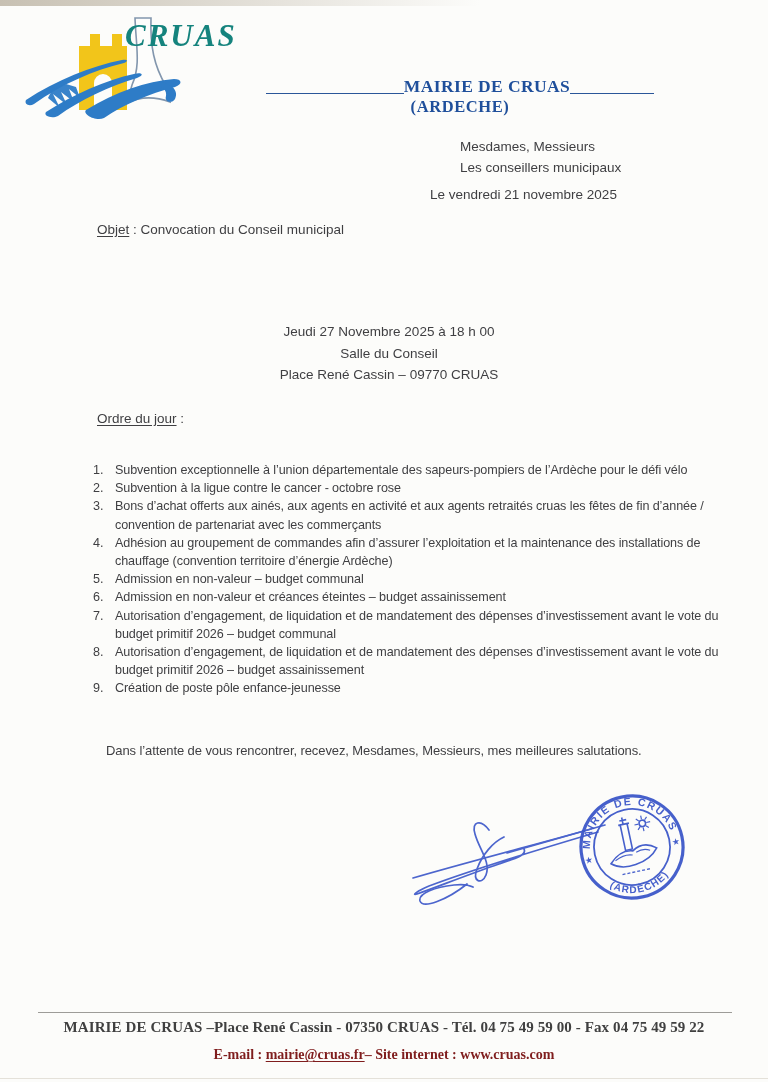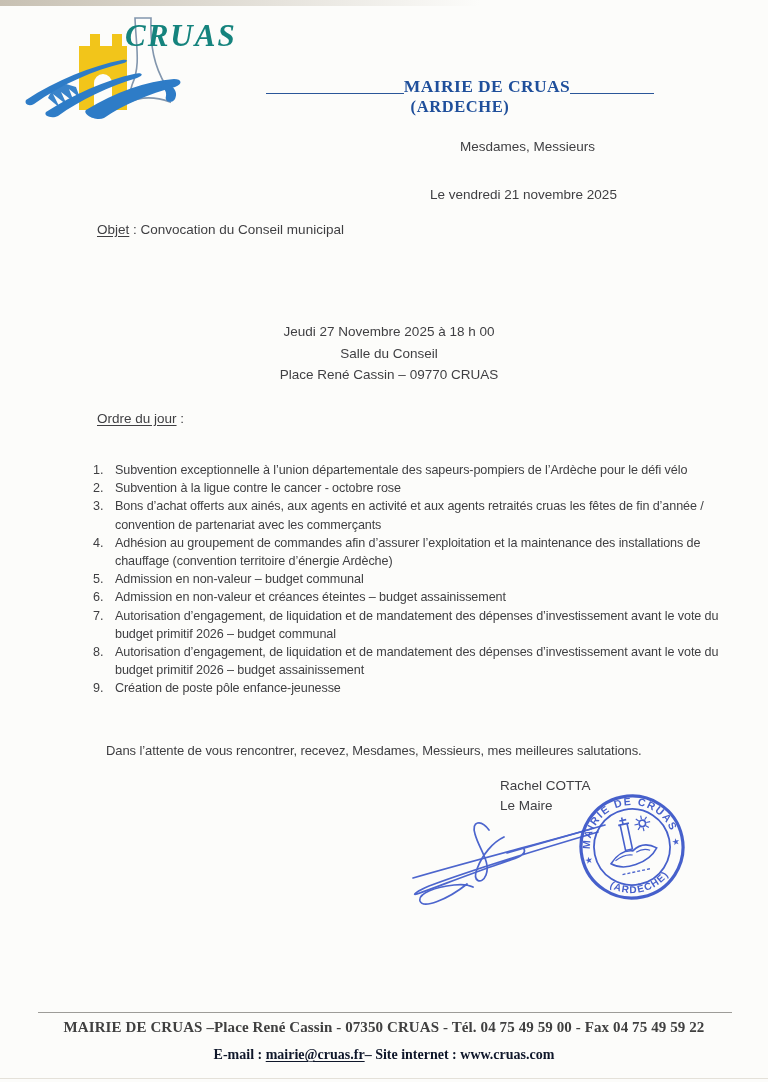--- a/index.html
+++ b/index.html
@@ -48,21 +48,21 @@
 
   .sig-block{position:absolute;top:776px;left:500px;font-size:13.5px;line-height:20px;}
 
   .signature{position:absolute;top:812px;left:405px;width:208px;height:100px;filter:blur(.25px);}
   .stamp{position:absolute;top:792px;left:577px;width:110px;height:110px;filter:blur(.25px);}
 
   .footer-rule{position:absolute;top:1012px;left:38px;width:694px;border-top:1px solid #9d9c98;}
   .footer1{position:absolute;top:1019px;left:0;width:768px;text-align:center;
     font-family:"Liberation Serif",serif;font-weight:bold;color:#404040;font-size:15px;letter-spacing:.1px;}
   .footer2{position:absolute;top:1047px;left:0;width:768px;text-align:center;
-    font-family:"Liberation Serif",serif;font-weight:bold;color:#0f172a;font-size:14px;}
+    font-family:"Liberation Serif",serif;font-weight:bold;color:#7f1d1d;font-size:14px;}
   .footer2 .email{text-decoration:underline;text-underline-offset:2px;}
 </style>
 </head>
 <body>
 
 <div class="page">
   <div class="scan-top"></div>
 
   <div class="logo">
     <svg width="218" height="120" viewBox="0 0 218 120">
@@ -92,20 +92,21 @@
     <div class="lh-row">
       <span class="lh-line left"></span>
       <h1 class="lh-title">MAIRIE DE CRUAS</h1>
       <span class="lh-line right"></span>
     </div>
     <div class="lh-sub">(ARDECHE)</div>
   </div>
 
   <div class="recipient">
     <div>Mesdames, Messieurs</div>
+    <div>Les conseillers municipaux</div>
   </div>
 
   <div class="dateline">Le vendredi 21 novembre 2025</div>
 
   <div class="subject"><span class="u">Objet</span><span> : Convocation du Conseil municipal</span></div>
 
 
   <div class="meeting">
     <div>Jeudi 27 Novembre 2025 à 18 h 00</div>
     <div>Salle du Conseil</div>
@@ -157,24 +158,20 @@
       </div>
 
       <div class="agenda-item">
         <span class="num">9.</span>
         <span class="txt">Création de poste pôle enfance-jeunesse</span>
       </div>
     </div>
 
   <p class="closing">Dans l’attente de vous rencontrer, recevez, Mesdames, Messieurs, mes meilleures salutations.</p>
 
-  <div class="sig-block">
-    <div>Rachel COTTA</div>
-    <div>Le Maire</div>
-  </div>
 
   <svg class="signature" viewBox="0 0 208 100">
     <g fill="none" stroke="#3d58c9" stroke-width="1.7" stroke-linecap="round" opacity=".92">
       <path d="M200,13 C152,27 66,49 8,66"></path>
       <path d="M193,20 C142,35 72,56 24,74 C12,79 6,84 12,82 C32,75 62,63 94,52 C112,46 122,43 119,37"></path>
       <path d="M84,18 C76,7 66,9 70,22 C74,37 86,50 81,63 C77,73 67,70 72,57 C77,43 88,30 99,25"></path>
       <path d="M62,72 C42,88 18,97 15,89 C13,81 31,75 49,73 C57,72 64,73 68,75"></path>
       <path d="M102,41 C126,34 158,25 186,17"></path>
     </g>
   </svg>

